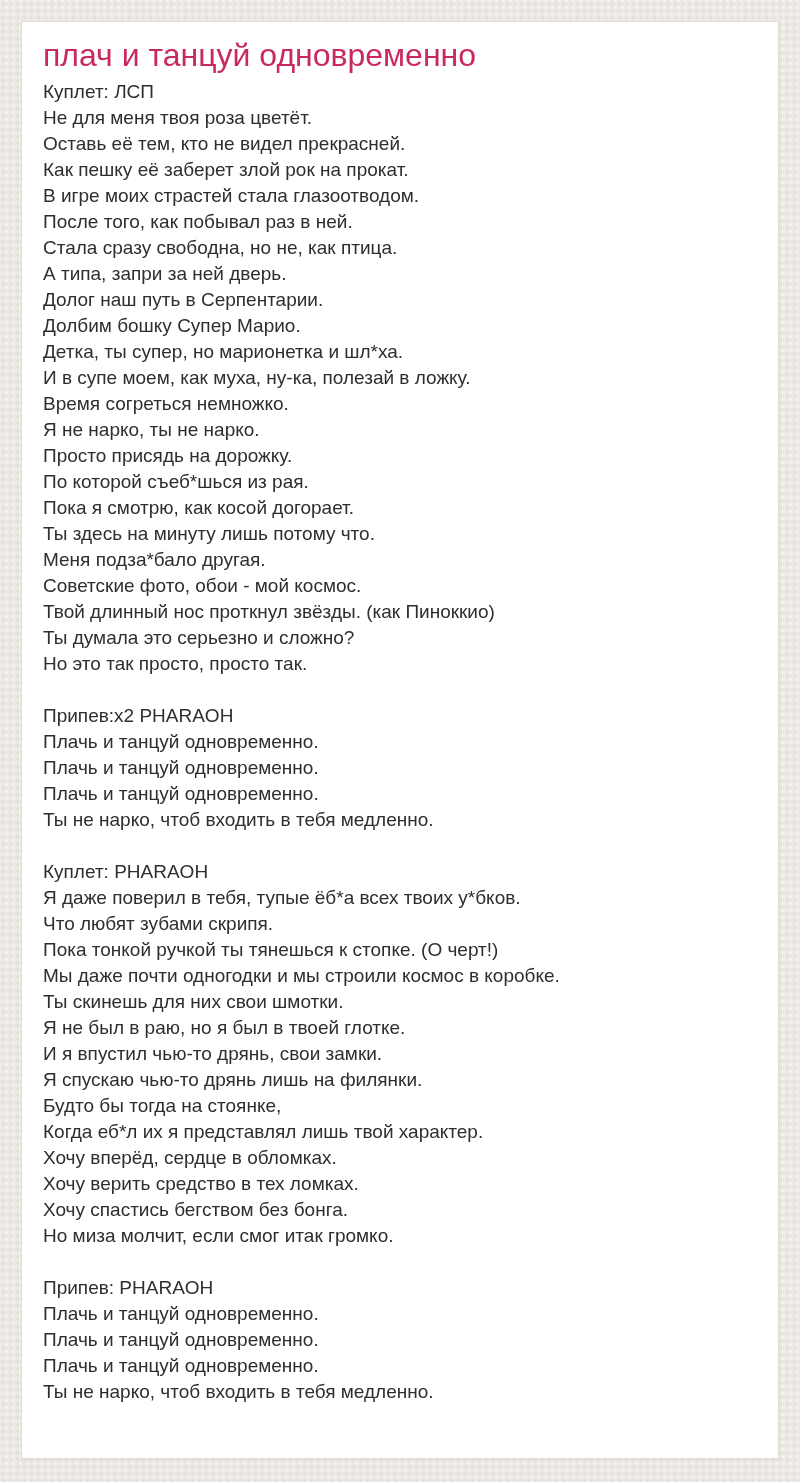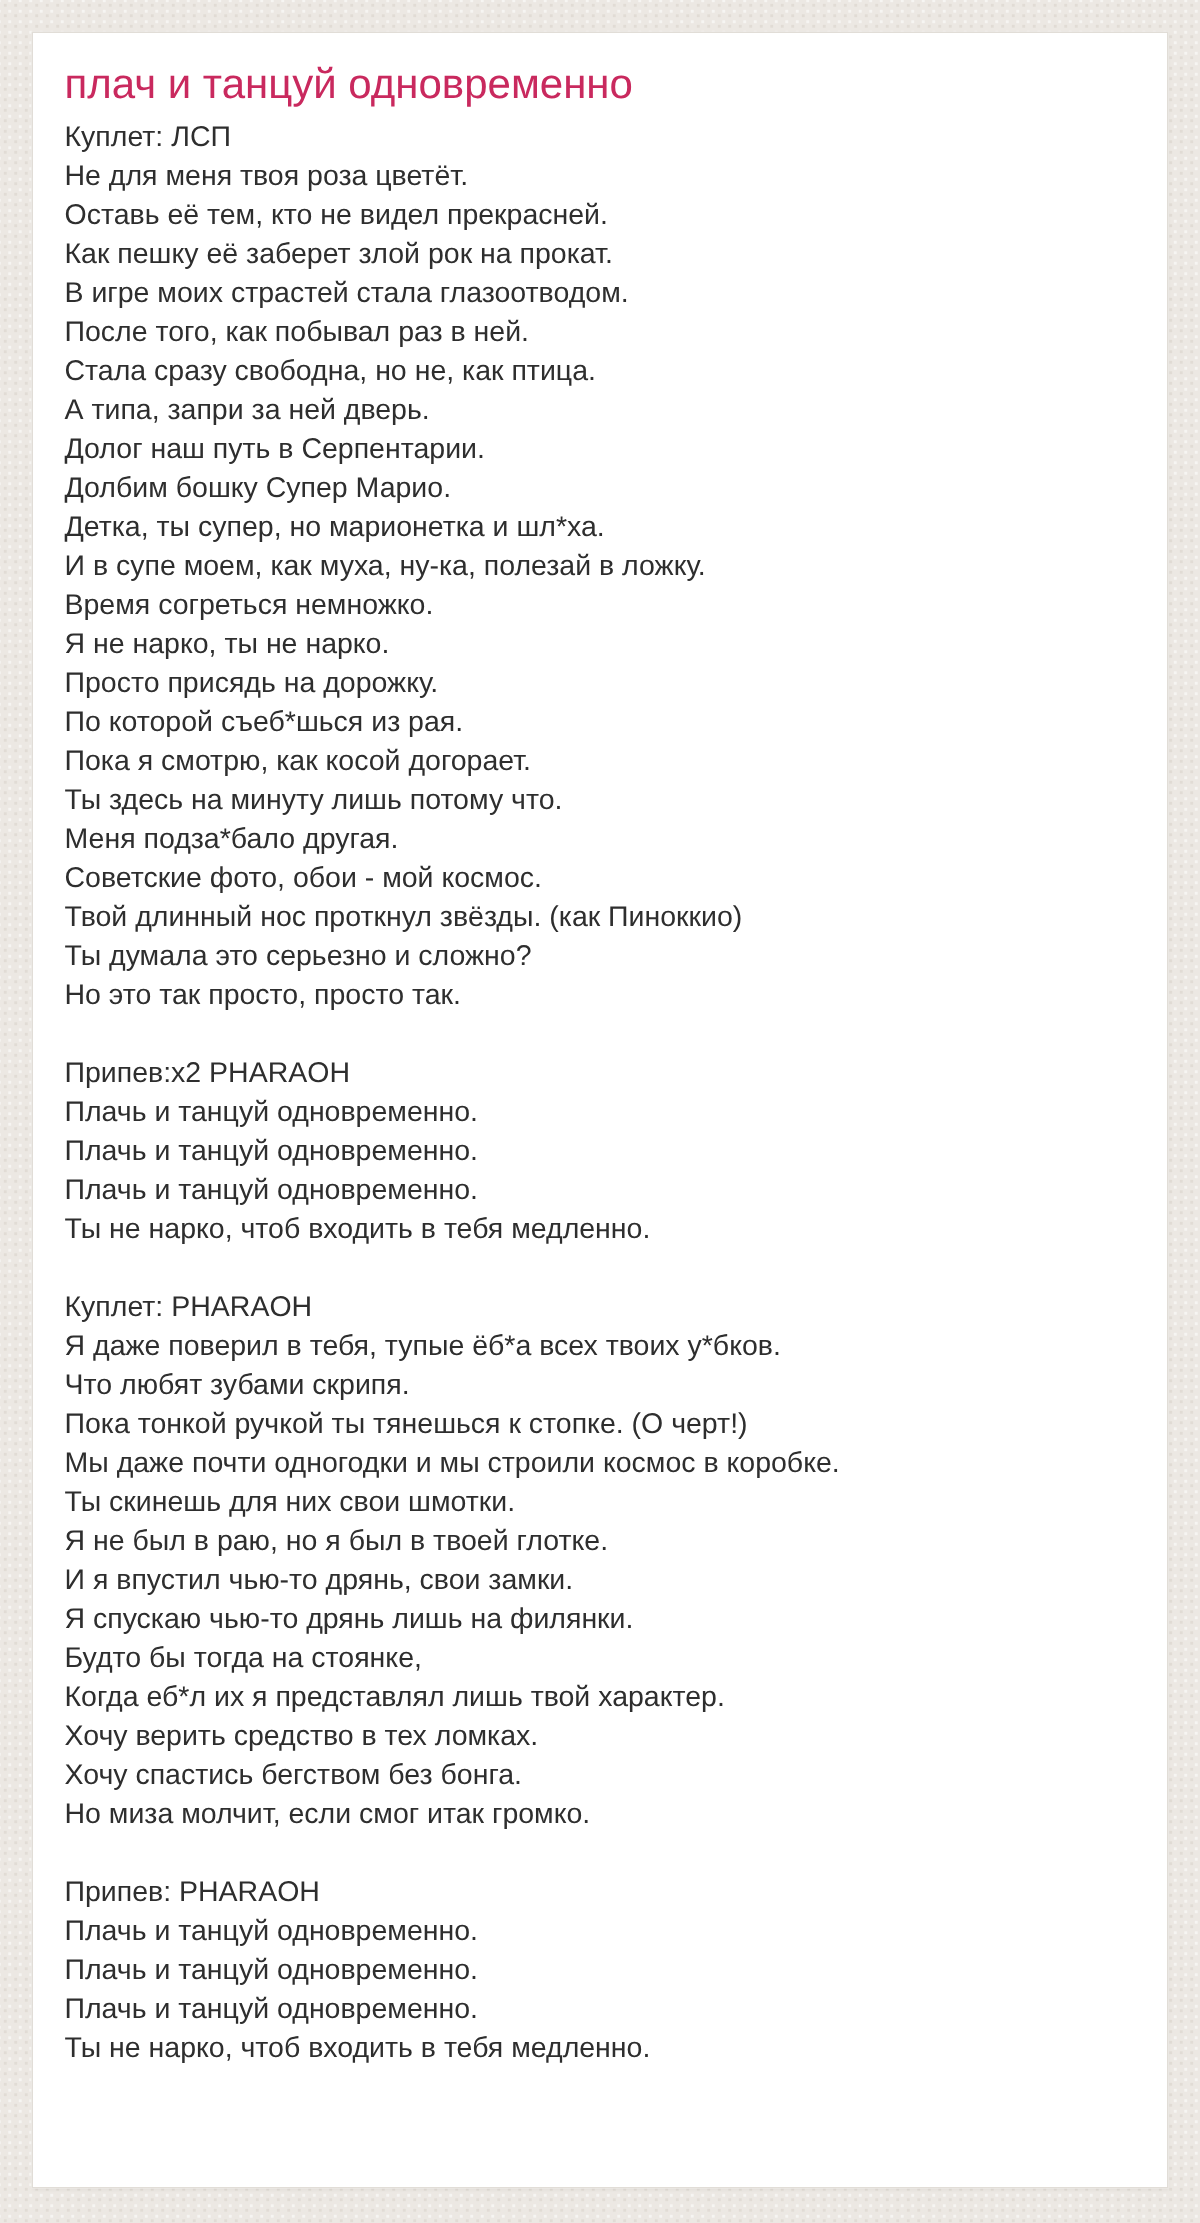--- a/index.html
+++ b/index.html
@@ -20,21 +20,21 @@
   .card {
     width: 758px;
     height: 1438px;
     margin: 21px auto 0 auto;
     background: #ffffff;
     border: 1px solid #e1ddd7;
     box-shadow: 0 1px 2px rgba(0,0,0,0.05);
     padding: 19px 21px 0 21px;
   }
   .song-title {
-    font-size: 28px;
+    font-size: 32px;
     font-weight: normal;
     line-height: 29px;
     color: #c9295e;
   }
   .artist-line {
     font-size: 17px;
     line-height: 21px;
     color: #3c3c3c;
     margin-top: 2px;
     padding-bottom: 7px;
@@ -98,20 +98,21 @@
       <div class="lyrics-line">Я даже поверил в тебя, тупые ёб*а всех твоих у*бков.</div>
       <div class="lyrics-line">Что любят зубами скрипя.</div>
       <div class="lyrics-line">Пока тонкой ручкой ты тянешься к стопке. (О черт!)</div>
       <div class="lyrics-line">Мы даже почти одногодки и мы строили космос в коробке.</div>
       <div class="lyrics-line">Ты скинешь для них свои шмотки.</div>
       <div class="lyrics-line">Я не был в раю, но я был в твоей глотке.</div>
       <div class="lyrics-line">И я впустил чью-то дрянь, свои замки.</div>
       <div class="lyrics-line">Я спускаю чью-то дрянь лишь на филянки.</div>
       <div class="lyrics-line">Будто бы тогда на стоянке,</div>
       <div class="lyrics-line">Когда еб*л их я представлял лишь твой характер.</div>
+      <div class="lyrics-line">Хочу вперёд, сердце в обломках.</div>
       <div class="lyrics-line">Хочу верить средство в тех ломках.</div>
       <div class="lyrics-line">Хочу спастись бегством без бонга.</div>
       <div class="lyrics-line">Но миза молчит, если смог итак громко.</div>
       <div class="lyrics-line"></div>
       <div class="lyrics-line">Припев: PHARAOH</div>
       <div class="lyrics-line">Плачь и танцуй одновременно.</div>
       <div class="lyrics-line">Плачь и танцуй одновременно.</div>
       <div class="lyrics-line">Плачь и танцуй одновременно.</div>
       <div class="lyrics-line">Ты не нарко, чтоб входить в тебя медленно.</div>
     </div>

